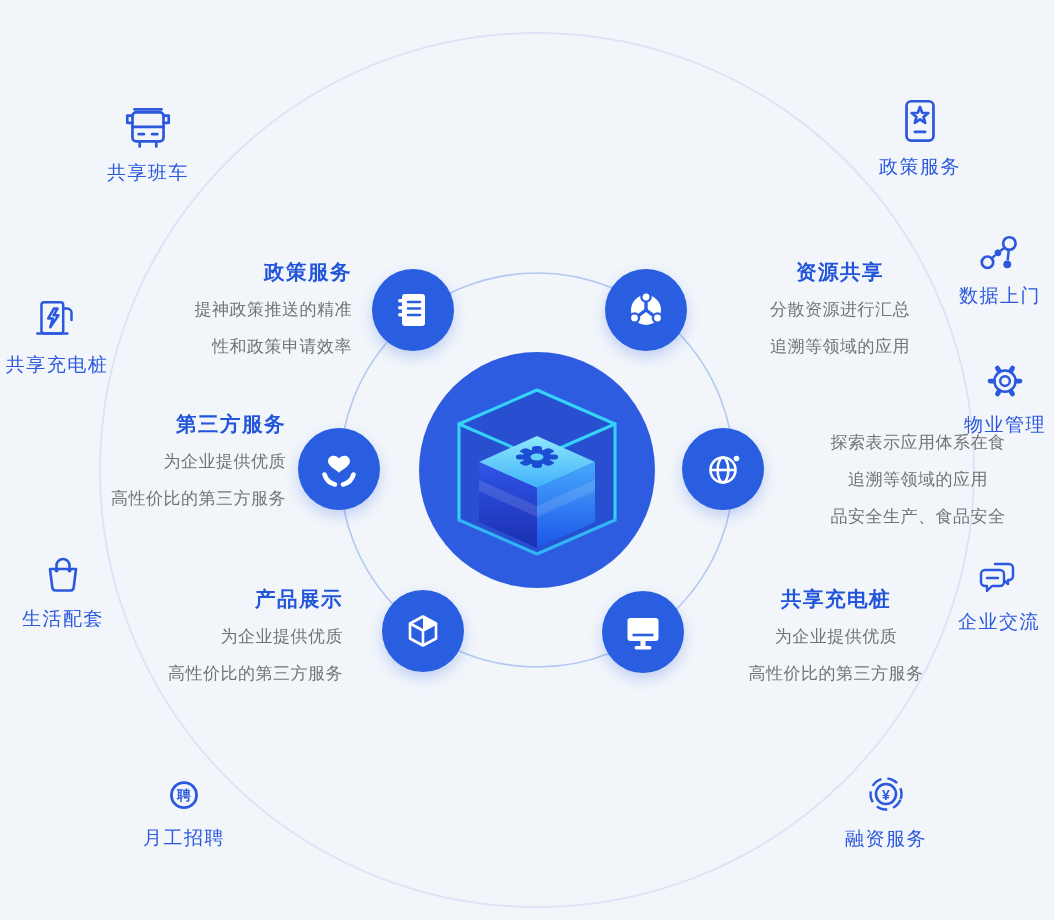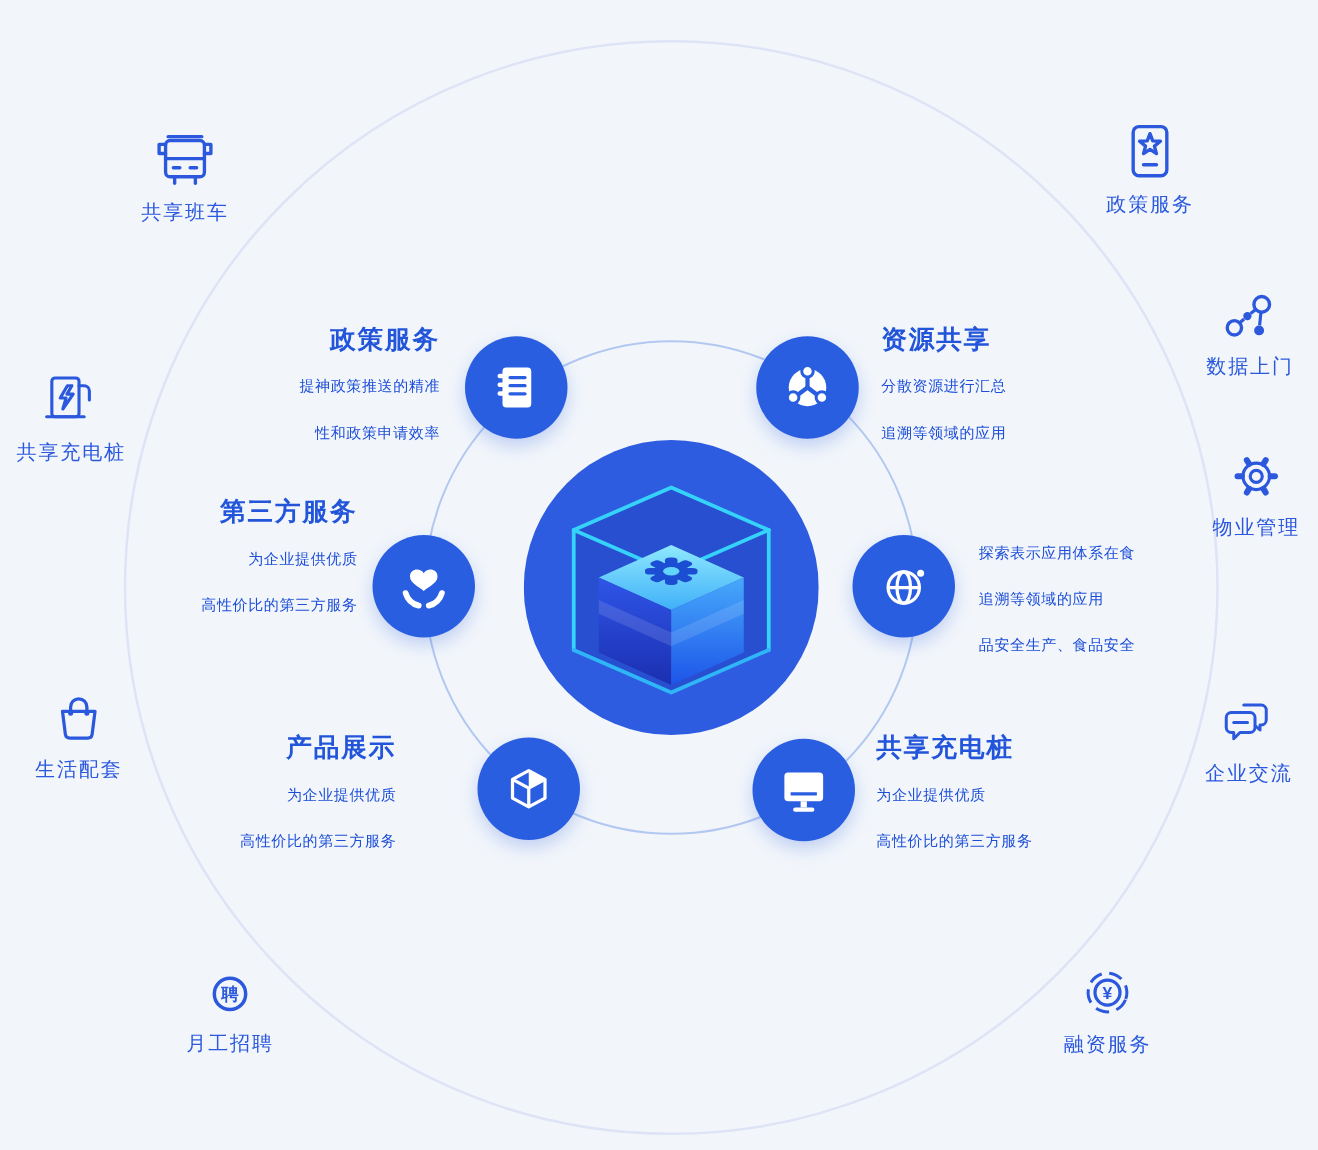--- a/index.html
+++ b/index.html
@@ -9,30 +9,30 @@
   }
   .rings{position:absolute;left:0;top:0;}
   .hub{position:absolute;left:419px;top:352px;width:236px;height:236px;}
   .node{
     position:absolute;width:82px;height:82px;border-radius:50%;
     background:#2a5ee1;display:flex;align-items:center;justify-content:center;
     box-shadow:0 6px 14px rgba(42,94,225,.25);
   }
   .inner-text{position:absolute;width:270px;}
   .inner-text.align-r{text-align:right;}
-  .inner-text.align-l{text-align:left;}
+  .inner-text.align-l{text-align:center;}
   .inner-text .title{font-size:20.5px;font-weight:700;color:#2255d9;line-height:32px;letter-spacing:1.5px;}
   .inner-text .lines{margin-top:3px;}
-  .inner-text .line{font-size:12px;color:#1d4ed8;line-height:37px;letter-spacing:.5px;}
+  .inner-text .line{font-size:17px;color:#737373;line-height:37px;letter-spacing:.5px;}
   .outer-item{
     position:absolute;width:150px;display:flex;flex-direction:column;
     align-items:center;gap:2px;
   }
   .outer-item .olabel{
-    font-size:16px;color:#2b58dd;letter-spacing:1.5px;white-space:nowrap;
+    font-size:19px;color:#2b58dd;letter-spacing:1.5px;white-space:nowrap;
   }
   svg{display:block;}
 </style>
 </head>
 <body>
 
 <div class="stage">
 
   <svg class="rings" width="1054" height="920" viewBox="0 0 1054 920">
     <circle cx="537" cy="470" r="437" fill="none" stroke="#dee3f6" stroke-width="2"></circle>
@@ -133,21 +133,21 @@
 
   <div class="node" style="left:298px;top:428px;">
     <svg width="46" height="46" viewBox="0 0 46 46">
       <path d="M23 12.5 c-2.8 -4.6 -11 -3.6 -11 2.6 c0 5.4 7 8 11 11.6 c4 -3.6 11 -6.2 11 -11.6 c0 -6.2 -8.2 -7.2 -11 -2.6 z" fill="#ffffff"></path>
       <g stroke="#ffffff" stroke-width="4.6" fill="none" stroke-linecap="round">
         <path d="M8.5 28.5 a14.5 14.5 0 0 0 10.5 10"></path>
         <path d="M37.5 28.5 a14.5 14.5 0 0 1 -10.5 10"></path>
       </g>
     </svg>
   </div>
-  <div class="inner-text align-r" style="right:768px;top:394px;">
+  <div class="inner-text align-r" style="right:768px;top:408px;">
     <div class="title">第三方服务</div>
     <div class="lines">
       <div class="line">为企业提供优质</div>
       <div class="line">高性价比的第三方服务</div>
     </div>
   </div>
 
   <div class="node" style="left:682px;top:428px;">
     <svg width="46" height="46" viewBox="0 0 46 46">
       <g stroke="#ffffff" stroke-width="2.6" fill="none">
@@ -168,21 +168,21 @@
 
   <div class="node" style="left:382px;top:590px;">
     <svg width="46" height="46" viewBox="0 0 46 46">
       <polygon points="23,8.5 36,15.5 23,22.5" fill="#ffffff"></polygon>
       <g stroke="#ffffff" stroke-width="2.6" fill="none" stroke-linejoin="round">
         <path d="M23 8.5 L36 15.5 V30.5 L23 37.5 L10 30.5 V15.5 Z"></path>
         <path d="M10 15.5 L23 22.5 L36 15.5 M23 22.5 V37.5"></path>
       </g>
     </svg>
   </div>
-  <div class="inner-text align-r" style="right:737px;top:583px;">
+  <div class="inner-text align-r" style="right:711px;top:583px;">
     <div class="title">产品展示</div>
     <div class="lines">
       <div class="line">为企业提供优质</div>
       <div class="line">高性价比的第三方服务</div>
     </div>
   </div>
 
   <div class="node" style="left:602px;top:591px;">
     <svg width="46" height="46" viewBox="0 0 46 46">
       <rect x="7.5" y="9" width="31" height="23" rx="3" fill="#ffffff"></rect>

